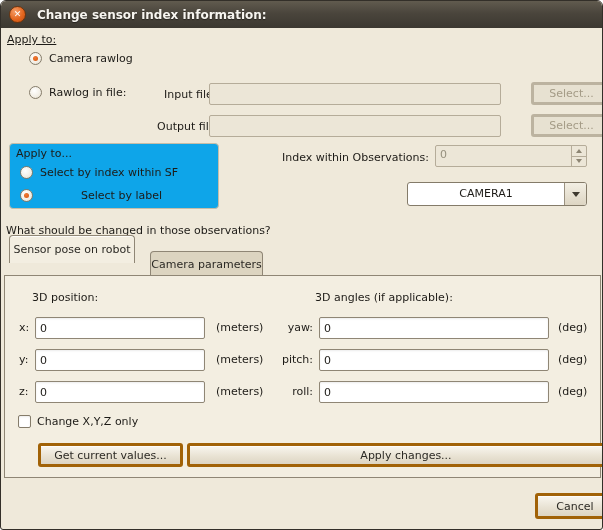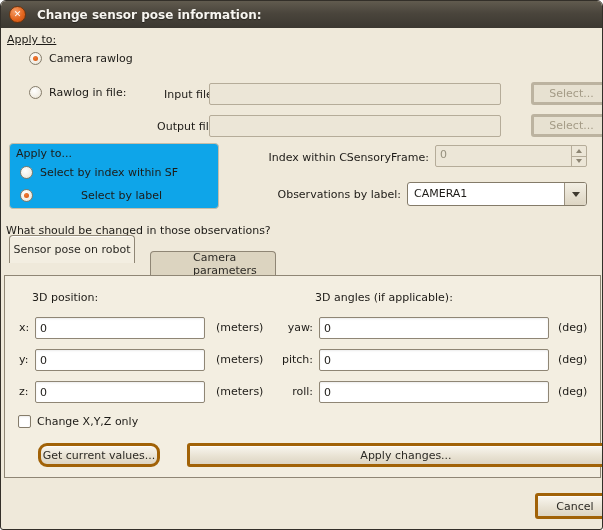--- a/index.html
+++ b/index.html
@@ -78,21 +78,21 @@
   }
   .spin-value { flex:1; padding:2px 4px; color:#96907e; font-size:11px; }
   .spin-btns { width:15px; display:flex; flex-direction:column; border-left:1px solid #b5ac99; }
   .spin-cell { flex:1; display:flex; align-items:center; justify-content:center; }
   .spin-cell + .spin-cell { border-top:1px solid #b5ac99; }
   .tri-up { width:0; height:0; border-left:3px solid transparent; border-right:3px solid transparent; border-bottom:4px solid #8d8573; }
   .tri-down { width:0; height:0; border-left:3px solid transparent; border-right:3px solid transparent; border-top:4px solid #8d8573; }
 
   .combo {
     position:absolute; display:flex; background:#ffffff;
-    border:1px solid #847b69; border-radius:3px; overflow:hidden;
+    border:1px solid #847b69; border-radius:3px; overflow:hidden;text-align:center;
   }
   .combo-text { flex:1; padding:4px 6px; font-size:11px; color:#1d1b17; }
   .combo-btn {
     width:22px; border-left:1px solid #9a9180;
     background:linear-gradient(180deg,#f3efe4 0%,#ddd5c3 100%);
     display:flex; align-items:center; justify-content:center;
   }
   .combo-arrow { width:0; height:0; border-left:4px solid transparent; border-right:4px solid transparent; border-top:5px solid #3f3a30; }
 
   .tab {
@@ -115,21 +115,21 @@
 </style>
 </head>
 <body>
 
 <div class="window">
 
   <div class="titlebar">
     <div class="close-btn">
       <span class="close-x">✕</span>
     </div>
-    <span class="title-text">Change sensor pose information:</span>
+    <span class="title-text">Change sensor index information:</span>
   </div>
 
   <div class="lbl" style="left:6px; top:32px;text-decoration:underline;">Apply to:</div>
 
   <div class="radio-row" style="left:28px; top:51px;">
     <span class="radio checked"></span>
     <span>Camera rawlog</span>
   </div>
 
   <div class="radio-row" style="left:28px; top:85px;text-align:center;">
@@ -153,47 +153,46 @@
     <div class="radio-row" style="left:10px; top:22px;">
       <span class="radio"></span>
       <span>Select by index within SF</span>
     </div>
     <div class="radio-row" style="left:10px; top:45px;gap:48px;">
       <span class="radio checked"></span>
       <span>Select by label</span>
     </div>
   </div>
 
-  <div class="lbl lbl-r" style="left:228px; top:150px; width:200px;">Index within CSensoryFrame:</div>
+  <div class="lbl lbl-r" style="left:228px; top:150px; width:200px;">Index within Observations:</div>
   <div class="spin" style="left:434px; top:144px; width:152px; height:22px;">
     <span class="spin-value">0</span>
     <span class="spin-btns">
       <span class="spin-cell">
           <span class="tri-up"></span>
         </span>
       <span class="spin-cell">
           <span class="tri-down"></span>
         </span>
     </span>
   </div>
 
-  <div class="lbl lbl-r" style="left:230px; top:187px; width:170px;">Observations by label:</div>
   <div class="combo" style="left:406px; top:181px; width:180px; height:24px;">
     <span class="combo-text">CAMERA1</span>
     <span class="combo-btn">
       <span class="combo-arrow"></span>
     </span>
   </div>
 
   <div class="lbl" style="left:5px; top:223px;">What should be changed in those observations?</div>
 
   <div class="tab active" style="left:8px; top:234px; width:126px; height:28px;">
     <span>Sensor pose on robot</span>
   </div>
-  <div class="tab inactive" style="left:149px; top:250px; width:126px; height:25px;padding-left:42px;">
+  <div class="tab inactive" style="left:149px; top:250px; width:113px; height:25px;">
     <span>Camera parameters</span>
   </div>
 
   <div class="panel" style="left:3px; top:274px; width:597px; height:203px;">
 
     <div class="lbl" style="left:27px; top:15px;">3D position:</div>
     <div class="lbl" style="left:310px; top:15px;">3D angles (if applicable):</div>
 
     <div class="lbl" style="left:14px; top:45px;">x:</div>
     <input class="text-input" style="left: 30px; top: 41px; width: 170px;" value="0">
@@ -214,21 +213,21 @@
     <div class="lbl" style="left:211px; top:109px;">(meters)</div>
     <div class="lbl lbl-r" style="left:266px; top:109px; width:42px;">roll:</div>
     <input class="text-input" style="left: 314px; top: 105px; width: 230px;" value="0">
     <div class="lbl" style="left:553px; top:109px;">(deg)</div>
 
     <div class="checkbox-row" style="left:13px; top:139px;">
       <span class="checkbox"></span>
       <span>Change X,Y,Z only</span>
     </div>
 
-    <div class="btn" style="left:11px; top:167px; width:122px; height:24px;border-radius:9px;">
+    <div class="btn" style="left:11px; top:167px; width:145px; height:24px;">
       <span>Get current values...</span>
     </div>
     <div class="btn" style="left:160px; top:167px; width:430px; height:24px;padding-left:8px;">
       <span>Apply changes...</span>
     </div>
   </div>
 
   <div class="btn" style="left:512px; top:492px; width:80px; height:26px;">
     <span>Cancel</span>
   </div>

